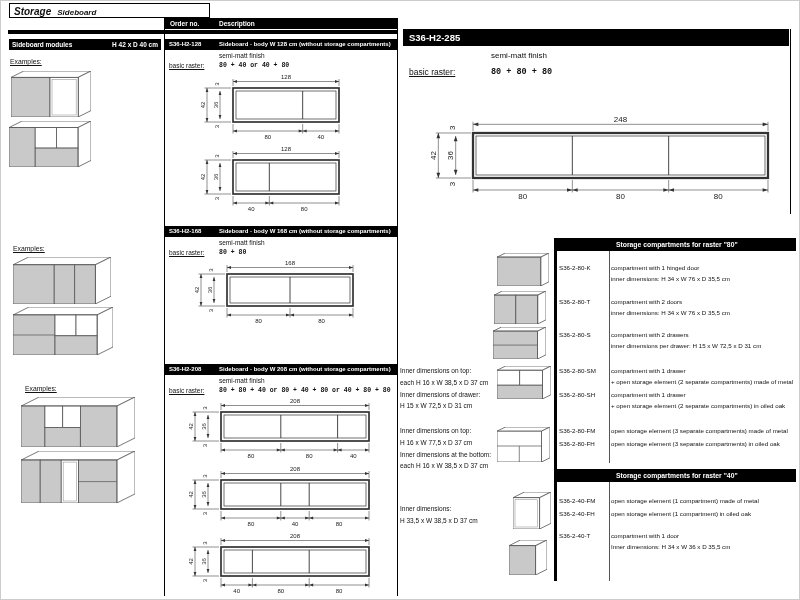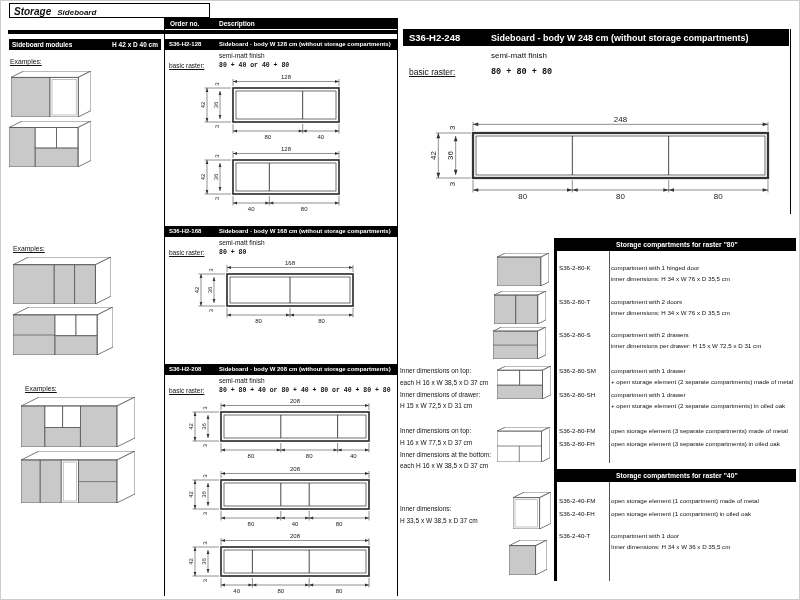--- a/index.html
+++ b/index.html
@@ -372,22 +372,21 @@
         <polygon points="67.4,53 71.4,51.6 71.4,54.4" fill="#333333"></polygon>
         <polygon points="124.2,53 120.2,51.6 120.2,54.4" fill="#333333"></polygon>
         <text x="95.80000000000001" y="60.5" font-size="6" fill="#222" text-anchor="middle">80</text>
         <line x1="124.2" y1="53" x2="184" y2="53" stroke="#333333" stroke-width="0.55"></line>
         <polygon points="124.2,53 128.2,51.6 128.2,54.4" fill="#333333"></polygon>
         <polygon points="184,53 180,51.6 180,54.4" fill="#333333"></polygon>
         <text x="154.1" y="60.5" font-size="6" fill="#222" text-anchor="middle">80</text>
       </svg></div>
 
   <div class="bar feat-bar">
-    <span class="code">S36-H2-248</span>
-    <span class="btitle">Sideboard - body W 248 cm (without storage compartments)</span>
+    <span class="code">S36-H2-285</span>
   </div>
   <div class="txt f8" style="left:490px;top:50px;">semi-matt finish</div>
   <div class="txt u f85" style="left:408px;top:66px;">basic raster:</div>
   <div class="txt b f85" style="left:490px;top:66px;">80 + 80 + 80</div>
   <div class="dim" style="left:424px;top:112px;"><svg width="355" height="94.33333333333333" viewBox="0 0 355 94.33333333333333">
         <rect x="48" y="20" width="295" height="45" fill="#fff" stroke="#333333" stroke-width="2.2666666666666666"></rect>
         <rect x="51" y="23" width="289" height="39" fill="none" stroke="#333333" stroke-width="0.7"></rect>
         <line x1="147.33333333333331" y1="23" x2="147.33333333333331" y2="62" stroke="#333333" stroke-width="0.9"></line>
         <line x1="243.66666666666666" y1="23" x2="243.66666666666666" y2="62" stroke="#333333" stroke-width="0.9"></line>
         <line x1="48" y1="18" x2="48" y2="8.833333333333334" stroke="#333333" stroke-width="0.55"></line>

